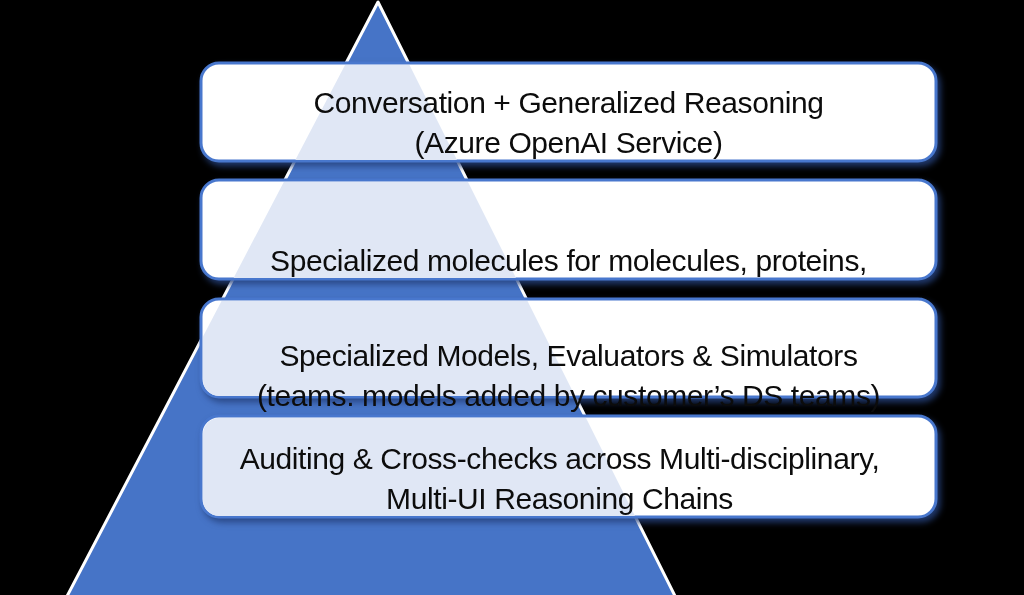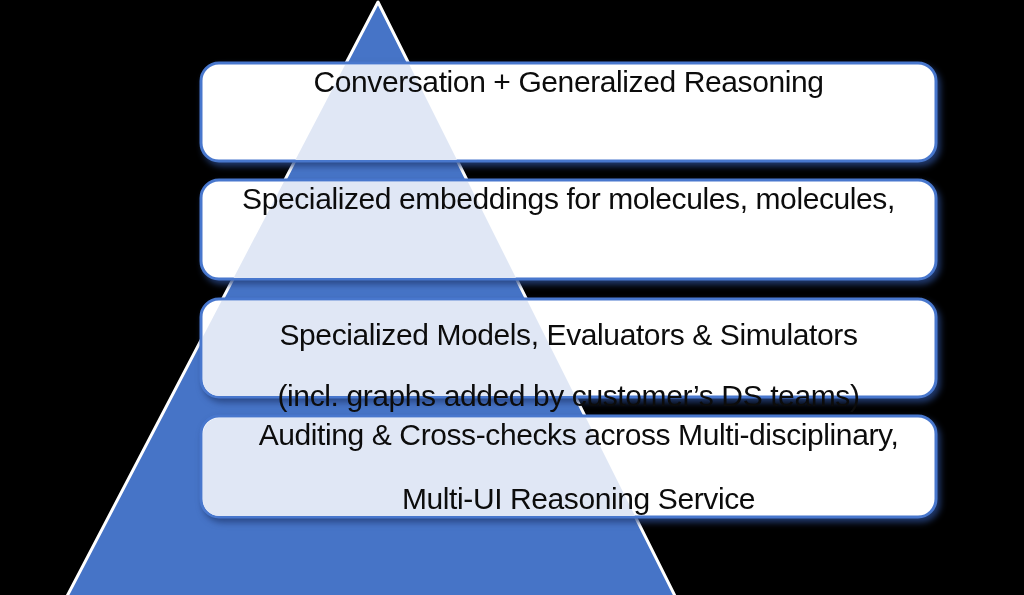--- a/index.html
+++ b/index.html
@@ -38,37 +38,37 @@
     fill: #4674c7;
     stroke: #ffffff;
     stroke-width: 3;
     stroke-linejoin: round;
   }
   .label {
     position: absolute;
     display: flex;
     flex-direction: column;
     align-items: center;
-    justify-content: space-between;
+    justify-content: flex-end;
     text-align: center;
     color: #0c0c0c;
     font-size: 30px;
     line-height: 40px;
     letter-spacing: -0.4px;
     pointer-events: none;
     z-index: 3;
   }
   .label span {
     display: block;
     white-space: nowrap;
   }
   .label-1 { left: 199px; top: 62px;  width: 739px; height: 101px; }
   .label-2 { left: 199px; top: 179px; width: 739px; height: 102px; }
   .label-3 { left: 199px; top: 315px; width: 739px; height: 101px; }
-  .label-4 { left: 209px; top: 415px; width: 739px; height: 104px; }
+  .label-4 { left: 190px; top: 415px; width: 739px; height: 104px; }
 </style>
 </head>
 <body>
 
 <div class="stage">
 
   <svg class="art" viewBox="0 0 1024 595">
     <defs>
       <clipPath id="boxClip">
         <rect x="203" y="65" width="731" height="95" rx="16"></rect>
@@ -85,29 +85,30 @@
       <rect x="201" y="180" width="735" height="99" rx="18"></rect>
       <rect x="201" y="299" width="735" height="98" rx="18"></rect>
       <rect x="201" y="416" width="735" height="101" rx="18"></rect>
     </g>
 
     <polygon class="tint-triangle" points="378,2 64,602 678,602" clip-path="url(#boxClip)"></polygon>
   </svg>
 
   <div class="label label-1">
     <span>Conversation + Generalized Reasoning</span>
+    <span>(Azure OpenAI Service)</span>
   </div>
 
   <div class="label label-2">
-    <span>Specialized embeddings for molecules, molecules,</span>
+    <span>Specialized molecules for molecules, proteins,</span>
   </div>
 
   <div class="label label-3">
     <span>Specialized Models, Evaluators &amp; Simulators</span>
-    <span>(incl. graphs added by customer’s DS teams)</span>
+    <span>(teams. models added by customer’s DS teams)</span>
   </div>
 
   <div class="label label-4">
     <span>Auditing &amp; Cross-checks across Multi-disciplinary,</span>
-    <span>Multi-UI Reasoning Service</span>
+    <span>Multi-UI Reasoning Chains</span>
   </div>
 
 </div>
 
 </body></html>

